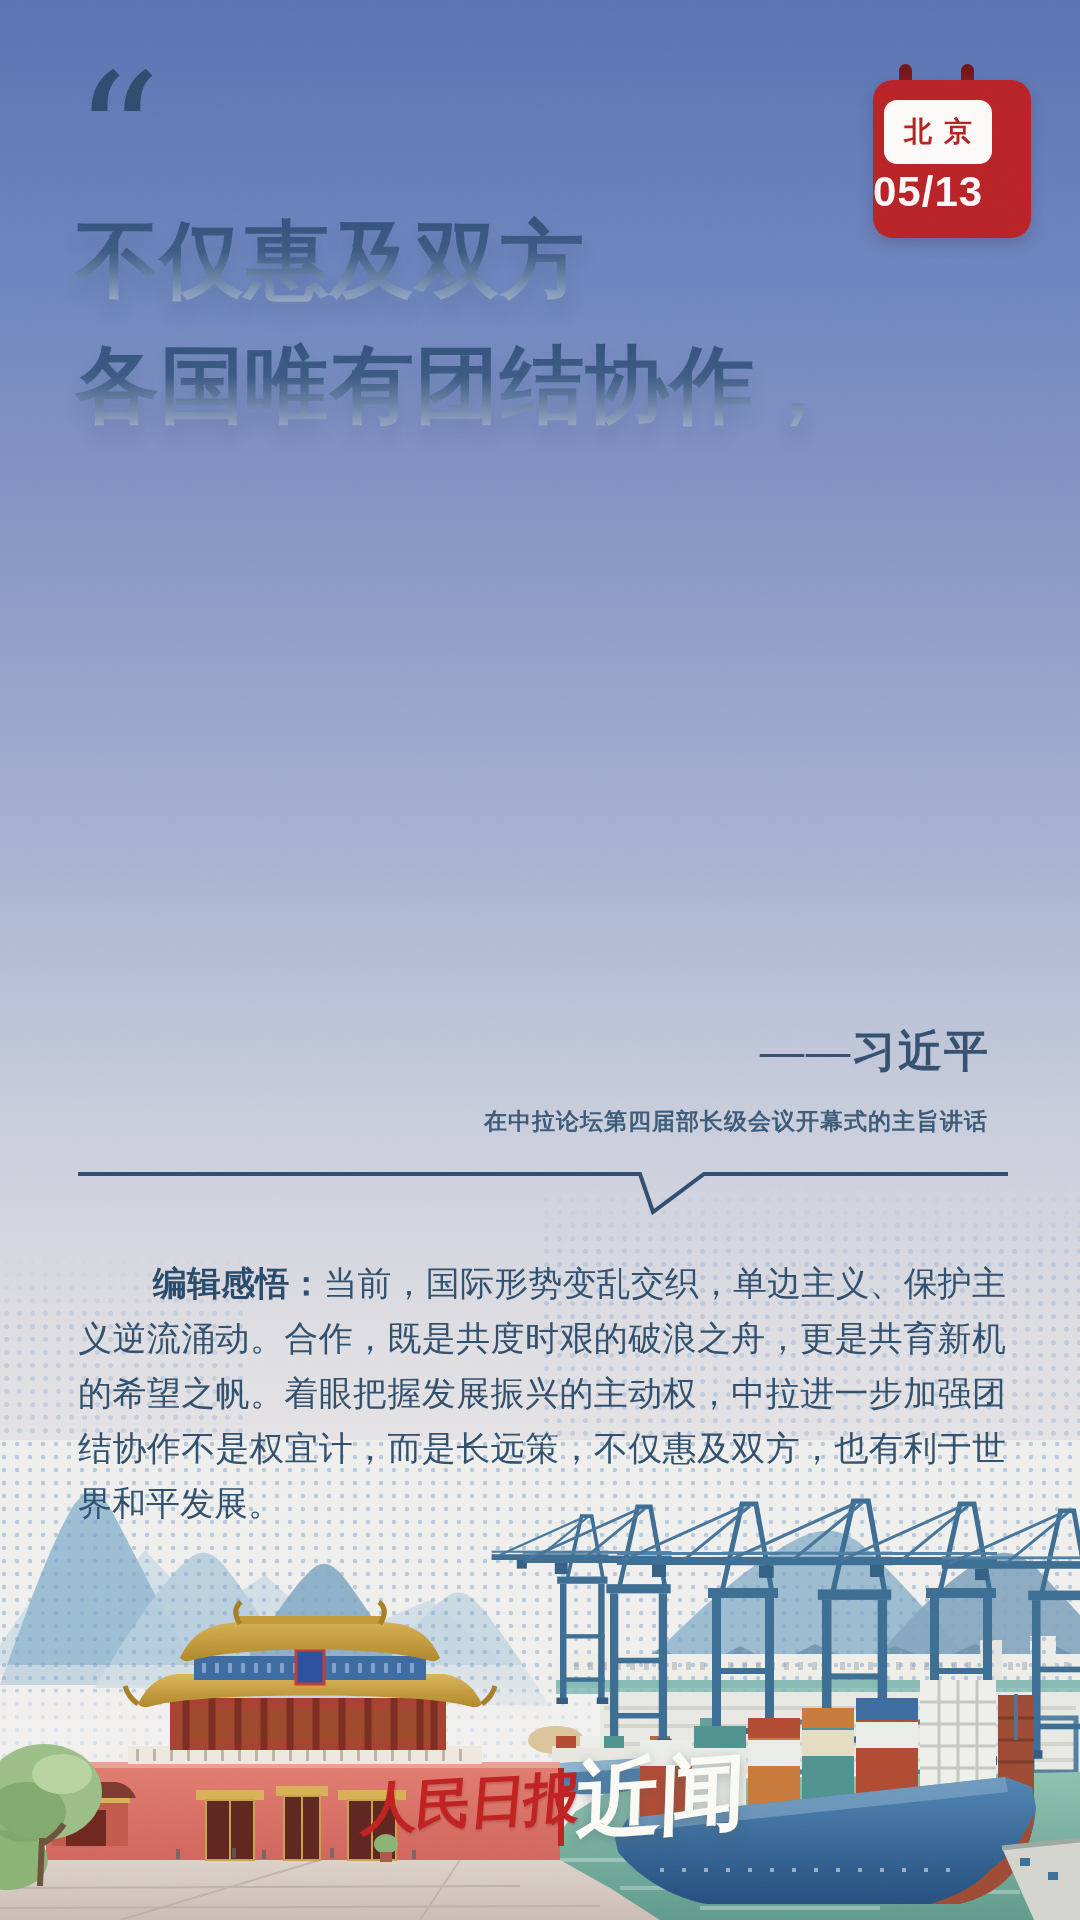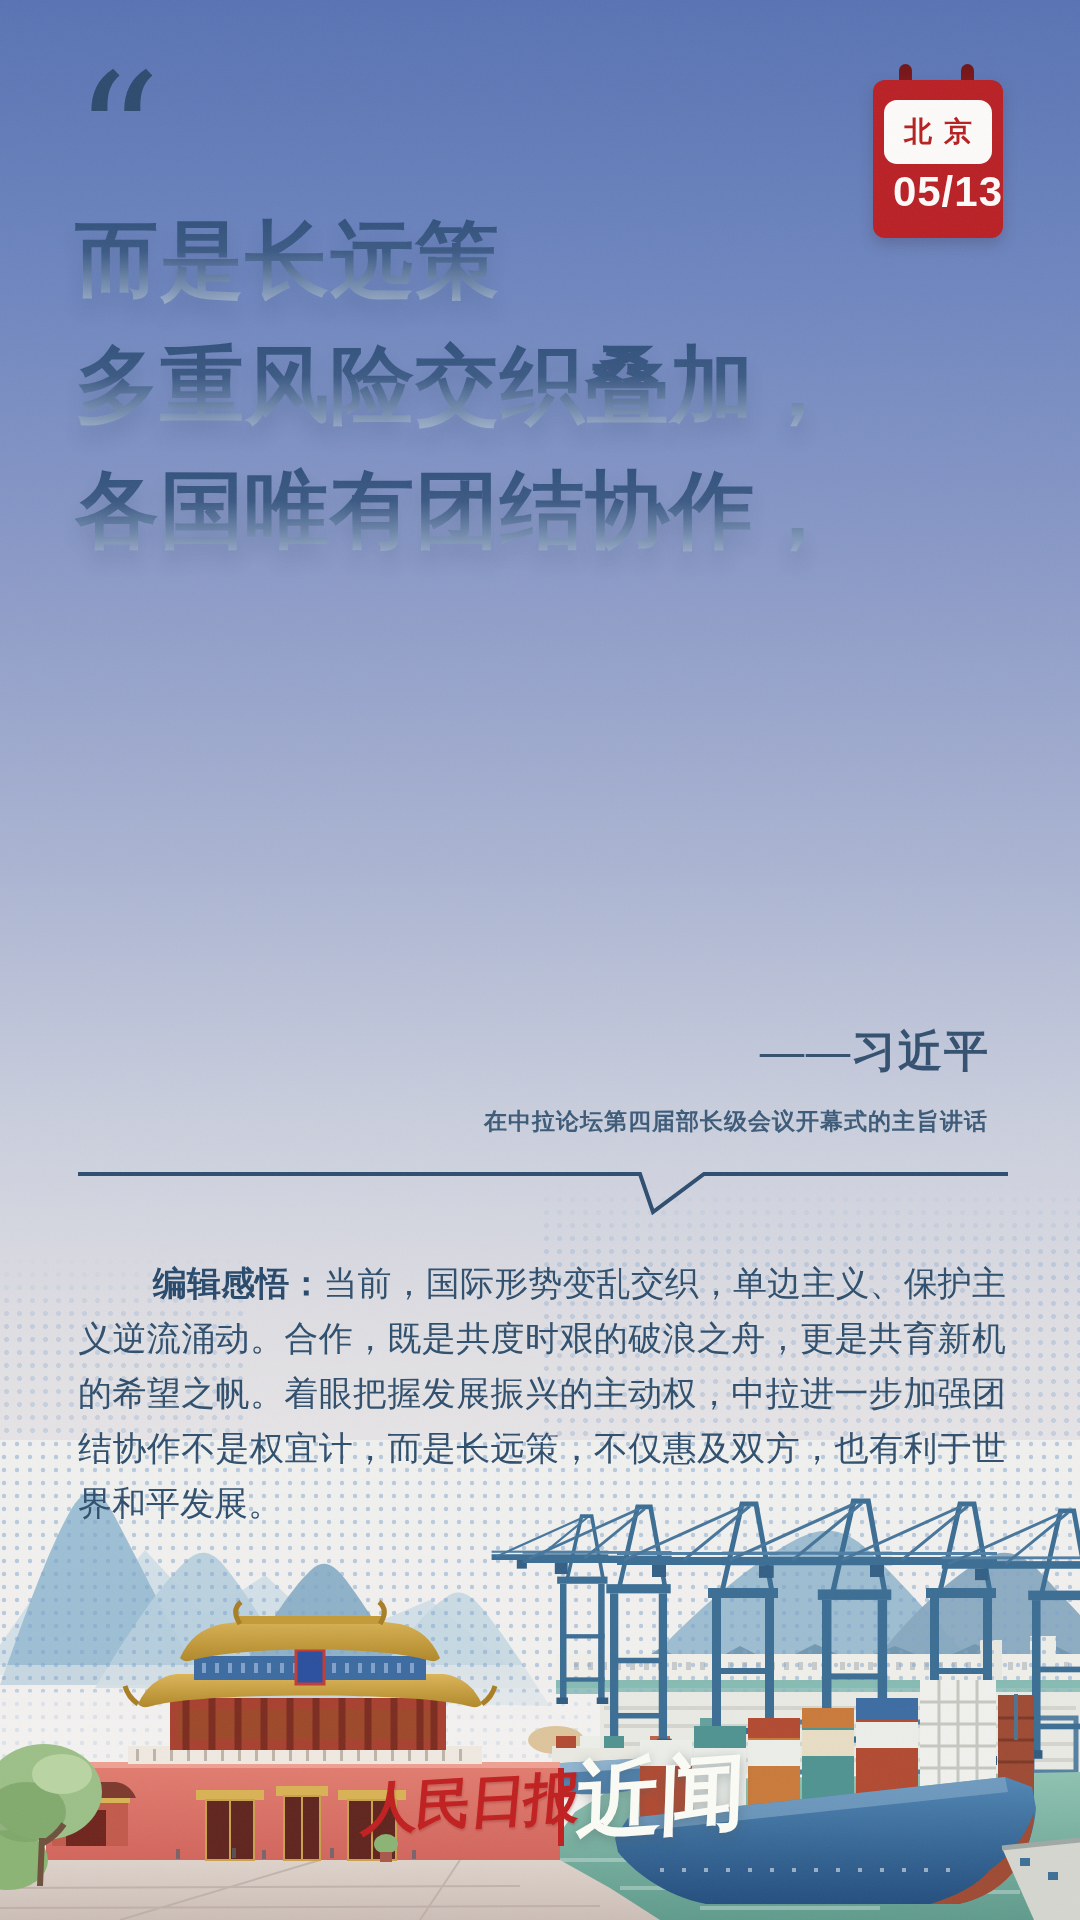--- a/index.html
+++ b/index.html
@@ -6,26 +6,26 @@
   .poster{
     position:relative;width:1080px;height:1920px;overflow:hidden;
     font-family:"Liberation Serif","DejaVu Serif",serif;
     background:linear-gradient(180deg,#5873b3 0%,#6e86bf 15%,#8b9ac7 30%,#aab4d2 45%,#c9cedd 58%,#e0dfe3 70%,#ebe8e8 80%,#f0efed 92%,#f2f1ef 100%);
   }
   .grain{position:absolute;inset:0;z-index:40;opacity:.055;pointer-events:none;}
   
   .calendar{position:absolute;left:873px;top:64px;width:130px;height:174px;z-index:5;}
   .cal-ring{position:absolute;top:0;width:13px;height:38px;border-radius:7px;
     background:linear-gradient(180deg,#6f1315,#95191c);}
-  .cal-body{position:absolute;top:16px;left:0;width:130px;height:158px;border-radius:12px;
-    background:#b92025;box-shadow:0 6px 14px rgba(60,40,60,.25);}
+  .cal-body{position:absolute;top:16px;left:0;width:130px;height:158px;border-radius:20px;
+    background:#b92025;box-shadow:0 6px 14px rgba(60,40,60,.25);padding-left:28px;}
   .cal-window{position:absolute;top:20px;left:11px;width:108px;height:64px;border-radius:13px;background:#fdfbfa;
     display:flex;align-items:center;justify-content:center;}
   .cal-city{font-size:28px;font-weight:700;color:#b5201f;letter-spacing:12px;text-indent:12px;}
-  .cal-date{position:absolute;top:88px;left:0;width:130px;text-align:right;font-size:42px;font-weight:700;
+  .cal-date{position:absolute;top:88px;left:0;width:130px;text-align:left;font-size:42px;font-weight:700;
     color:#fdfbfa;font-family:"Liberation Sans","DejaVu Sans",sans-serif;letter-spacing:1px;}
   
   .open-quote{position:absolute;left:74px;top:52px;font-size:170px;line-height:1;color:#2d4b6f;
     font-family:"DejaVu Serif",serif;z-index:3;}
   .quote{position:absolute;left:75px;top:198px;z-index:3;}
   .quote-line{height:125px;line-height:125px;font-size:84px;font-weight:700;letter-spacing:1px;white-space:nowrap;}
   .quote-line .grad{
     background:linear-gradient(180deg,#30507b 0%,#3e5d88 40%,#7e96b8 78%,#a9bad2 100%);
     -webkit-background-clip:text;background-clip:text;color:transparent;
     text-shadow:0 14px 18px rgba(35,55,95,.16);}
@@ -71,22 +71,21 @@
       <div class="cal-window">
         <span class="cal-city">北京</span>
       </div>
       <div class="cal-date">05/13</div>
     </div>
   </div>
 
   <div class="open-quote">“</div>
 
   <div class="quote">
-    <div class="quote-line"><span class="grad">而是长远策</span></div>
-    <div class="quote-line"><span class="grad">多重风险交织叠加，</span></div>
+    <div class="quote-line"><span class="grad">不仅惠及双方</span></div>
     <div class="quote-line"><span class="grad">各国唯有团结协作，</span></div>
   </div>
 
   <div class="author">——习近平</div>
   <div class="source">在中拉论坛第四届部长级会议开幕式的主旨讲话</div>
 
   <svg class="divider" width="1080" height="90">
     <path d="M78,24 L640,24 L653,62 L704,24 L1008,24" fill="none" stroke="#2e4d6f" stroke-width="4"></path>
   </svg>
 

